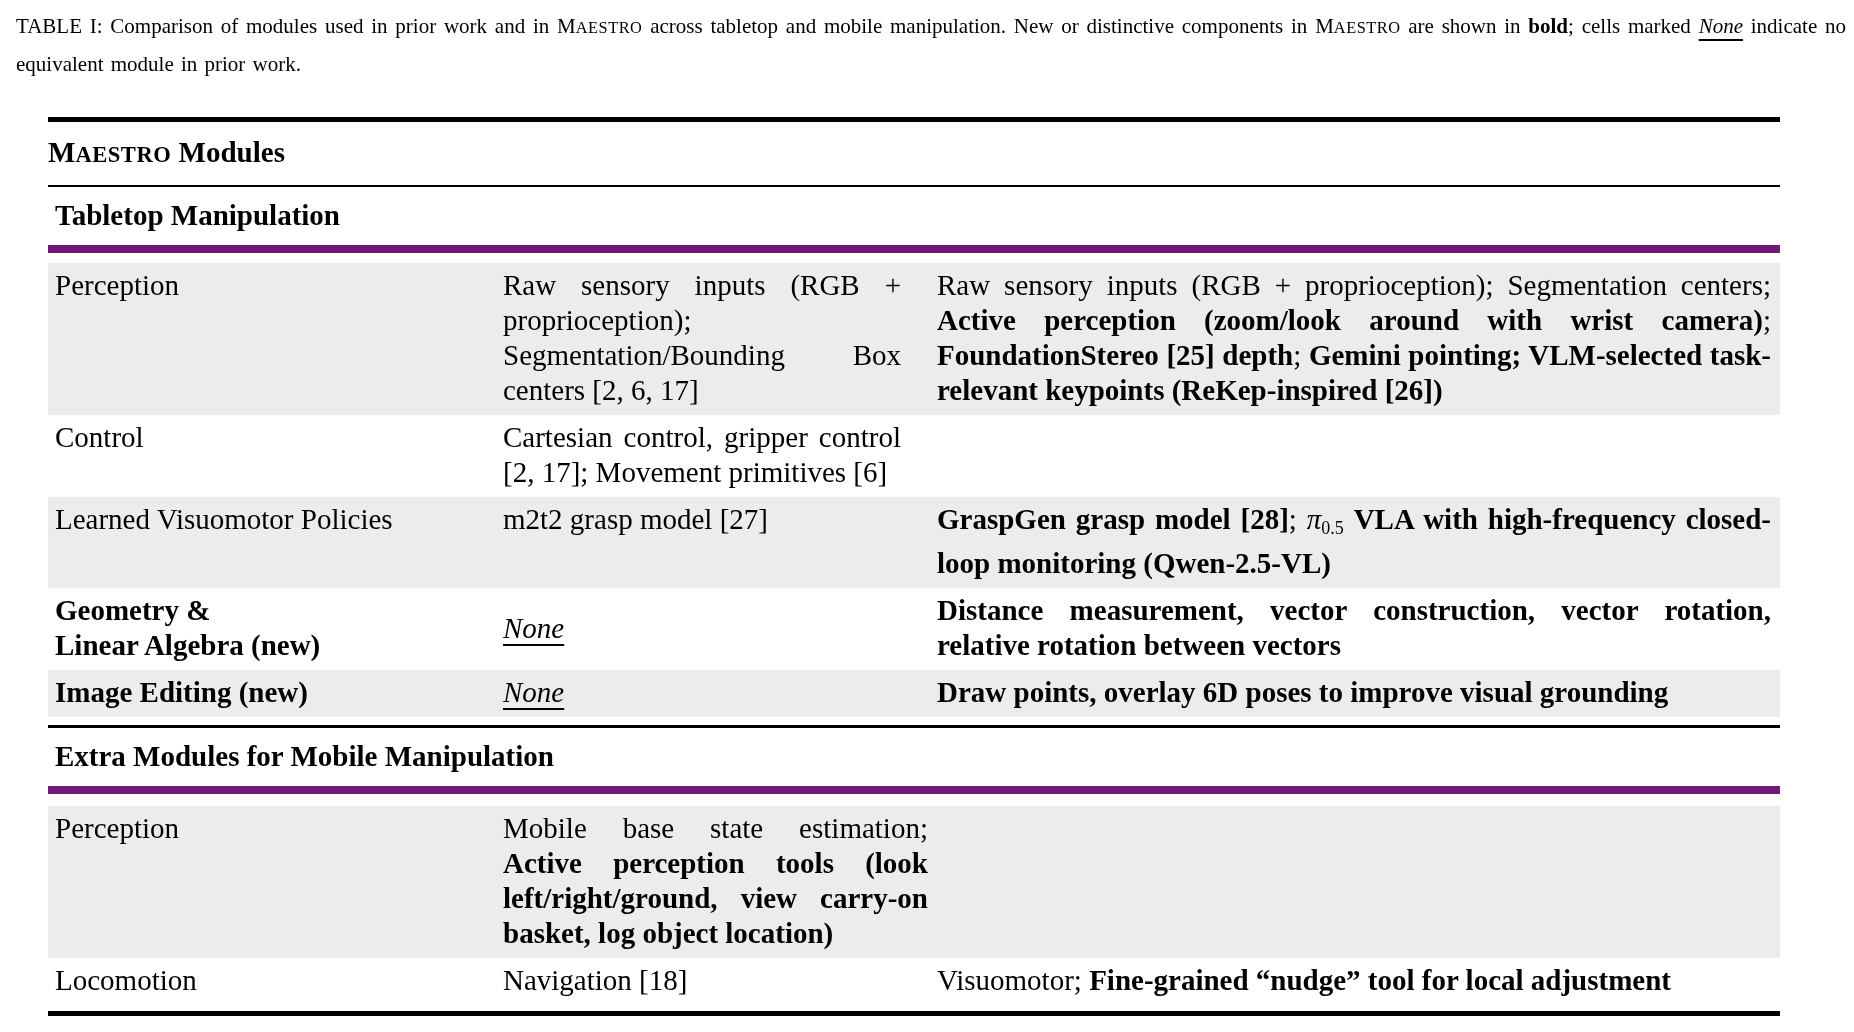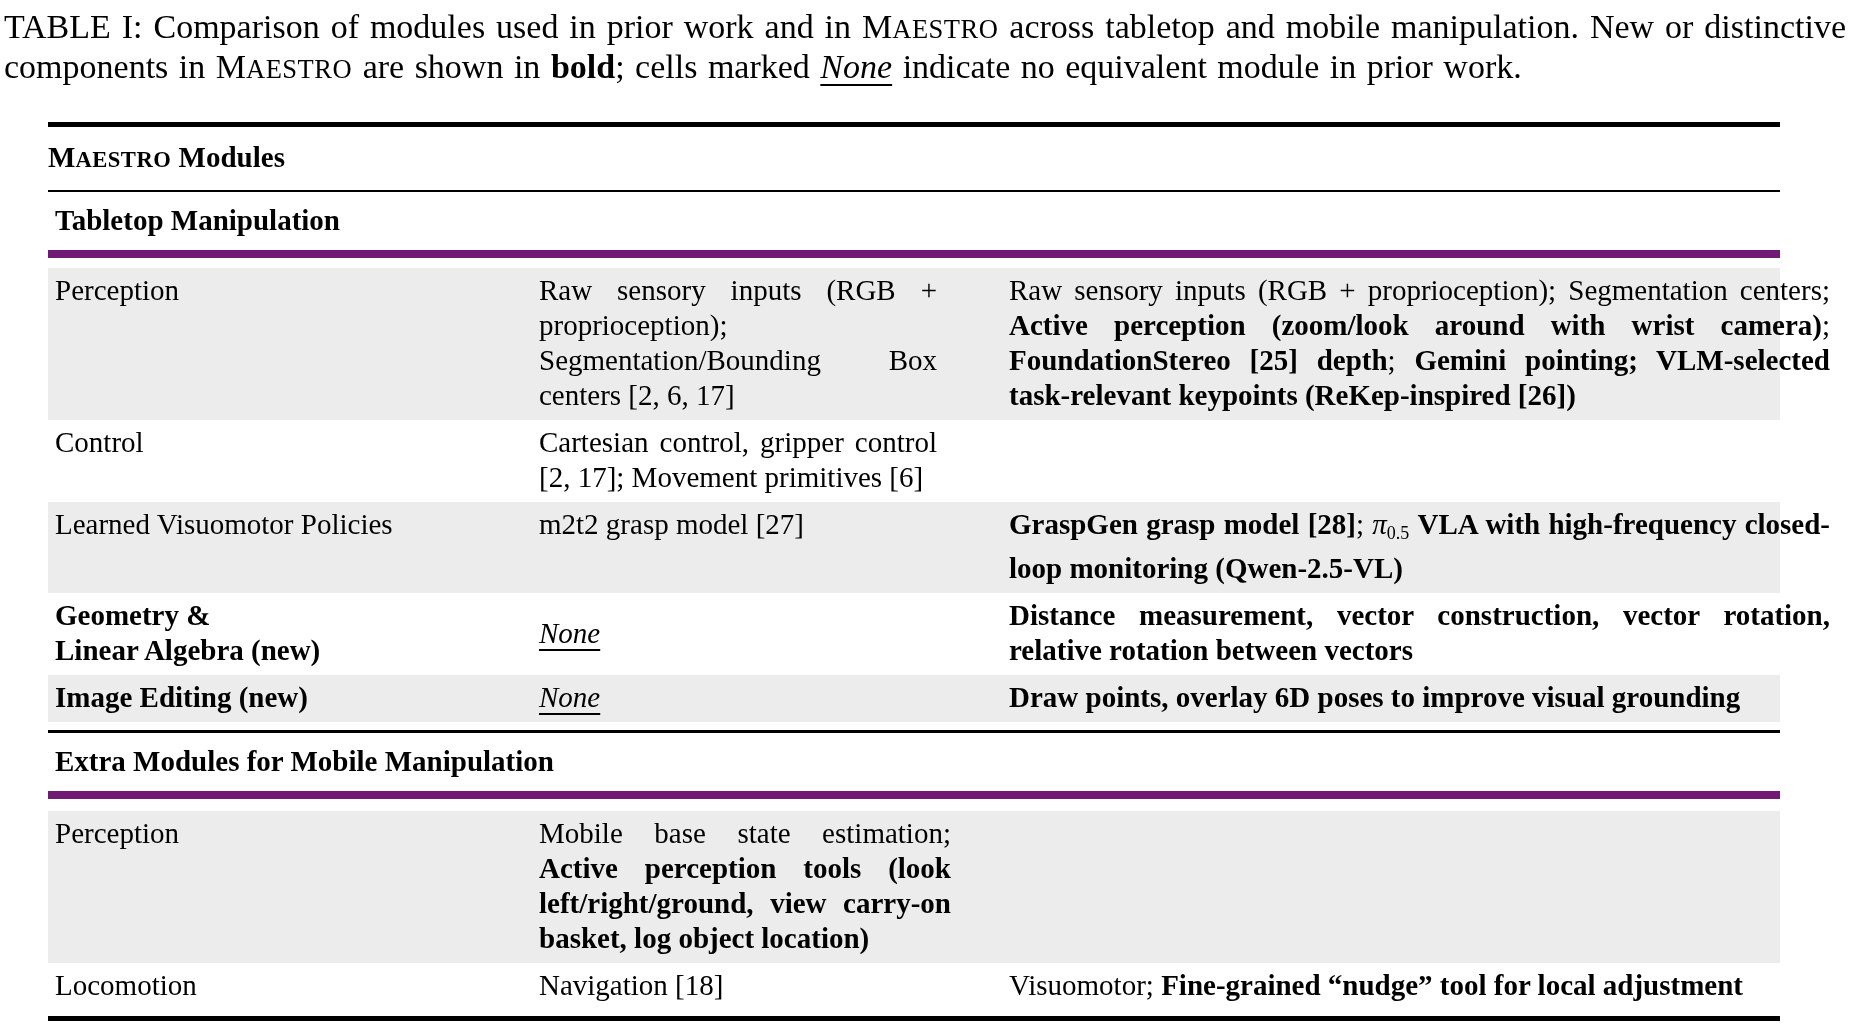--- a/index.html
+++ b/index.html
@@ -9,22 +9,22 @@
     color: #000000;
     font-family: "Liberation Serif", serif;
   }
   body {
     width: 1854px;
     height: 1032px;
     position: relative;
     overflow: hidden;
   }
   .caption {
-    margin: 8px 8px 0 4px;
-    font-size: 34px;
+    margin: 8px 8px 0 16px;
+    font-size: 21px;
     line-height: 37px;
     text-align: justify;
     word-spacing: 2px;
   }
   .sc-rest { font-size: 0.78em; letter-spacing: 0.5px; }
   .seg-b  { font-weight: bold; }
   .seg-iu {
     font-style: italic;
     text-decoration: underline;
     text-decoration-thickness: 2px;
@@ -59,27 +59,26 @@
     font-size: 29px;
     line-height: 34px;
     padding: 11px 0 13px 7px;
     border-bottom: 8px solid #701a75;
   }
   .rows-group.first  { margin-top: 10px; }
   .rows-group.second { margin-top: 12px; }
   .row {
     font-size: 29px;
     line-height: 35px;
-    gap: 36px;
   }
   .row.shaded { background: #ececec; }
   .cell { padding: 5px 0 7px 0; }
   .cell.c1 { padding-left: 7px; padding-right: 24px; }
   .cell.c2 { padding-right: 36px; text-align: justify; }
-  .cell.c3 { padding-right: 22px; text-align: justify; }
+  .cell.c3 { padding-right: 9px; text-align: justify; }
   .cell.vcenter { display: flex; align-items: center; }
   .cell.vcenter > span { width: 100%; }
 </style>
 </head>
 <body>
 
 <div class="caption"><span>TABLE I: Comparison of modules used in prior work and in </span><span><span>M</span><span class="sc-rest">AESTRO</span></span><span> across tabletop and mobile manipulation. New or distinctive components in </span><span><span>M</span><span class="sc-rest">AESTRO</span></span><span> are shown in </span><span class="seg-b">bold</span><span>; cells marked </span><span class="seg-iu">None</span><span> indicate no equivalent module in prior work.</span></div>
 
 <div class="table-wrap">
 

